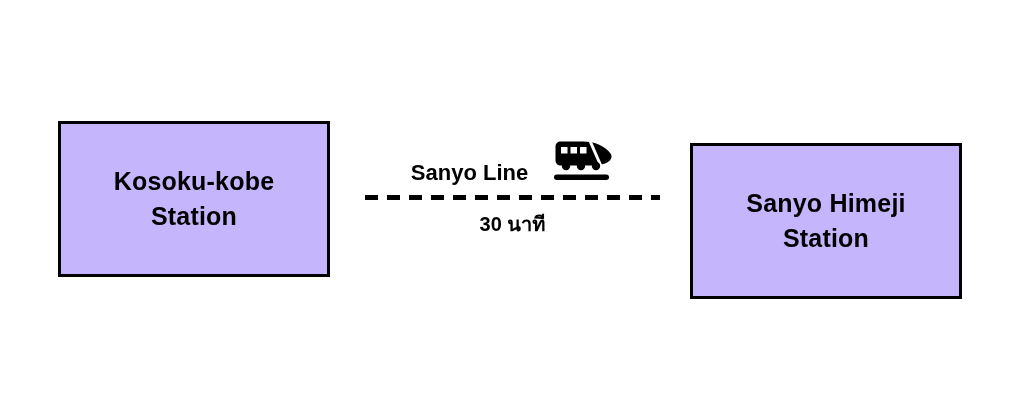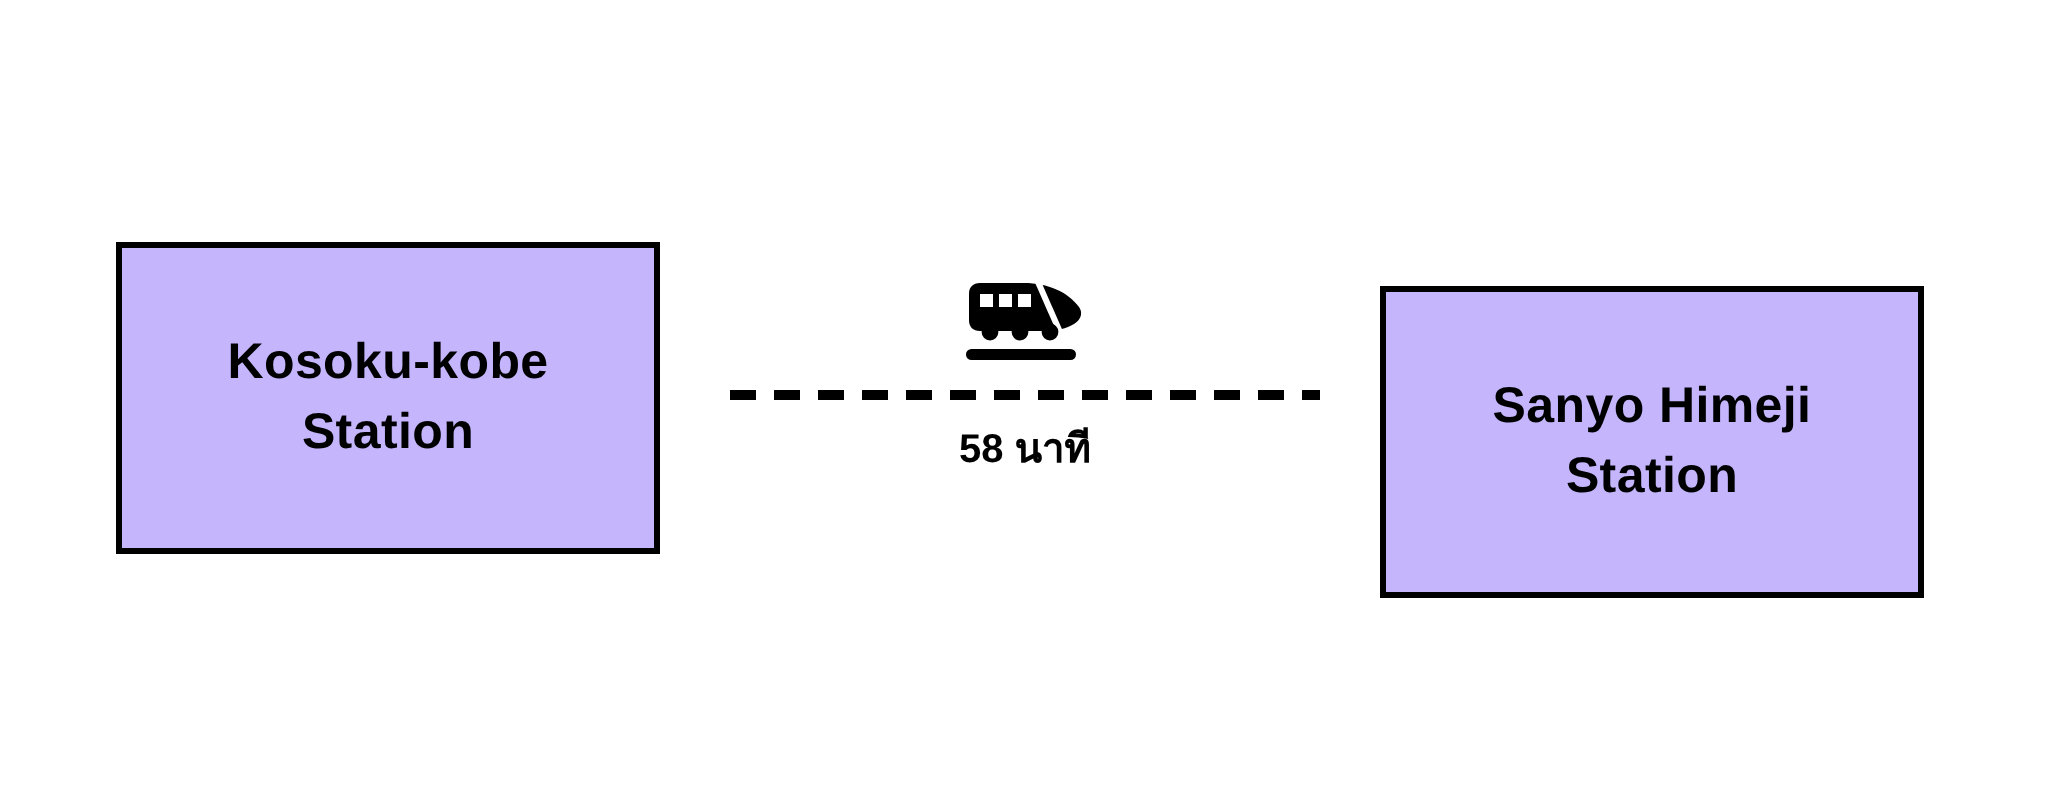--- a/index.html
+++ b/index.html
@@ -96,20 +96,21 @@
 <div class="canvas">
 
   <div class="station-box left">
     <div class="station-name">
       <span>Kosoku-kobe</span>
       <span>Station</span>
     </div>
   </div>
 
   <div class="connector-label-row">
+    <span class="line-name">Sanyo Line</span>
     <span class="train-icon">
       <svg viewBox="0 0 60 41" width="60" height="41" aria-hidden="true">
 
         <path d="M7 0.5 H29 C41 0.5 51 5 56.5 12.5 C58.3 15 58 18.5 54 21 C50.5 23.2 45 24.5 39 24.5 H7 C3.5 24.5 1.5 22.5 1.5 19 V6 C1.5 2.5 3.5 0.5 7 0.5 Z" fill="#000000"></path>
 
         <line x1="36" y1="0" x2="47" y2="25" stroke="#ffffff" stroke-width="3"></line>
 
         <rect x="7" y="6" width="6.5" height="6.5" fill="#ffffff"></rect>
         <rect x="16.5" y="6" width="6.5" height="6.5" fill="#ffffff"></rect>
         <rect x="26" y="6" width="6.5" height="6.5" fill="#ffffff"></rect>
@@ -118,21 +119,21 @@
         <circle cx="27" cy="25" r="4.2" fill="#000000"></circle>
         <circle cx="42" cy="25" r="4.2" fill="#000000"></circle>
 
         <rect x="0" y="33.5" width="55" height="5.5" rx="2.75" fill="#000000"></rect>
       </svg>
     </span>
   </div>
 
   <div class="dashed-line"></div>
 
-  <div class="duration-label">58 นาที</div>
+  <div class="duration-label">30 นาที</div>
 
   <div class="station-box right">
     <div class="station-name">
       <span>Sanyo Himeji</span>
       <span>Station</span>
     </div>
   </div>
 
 </div>
 

